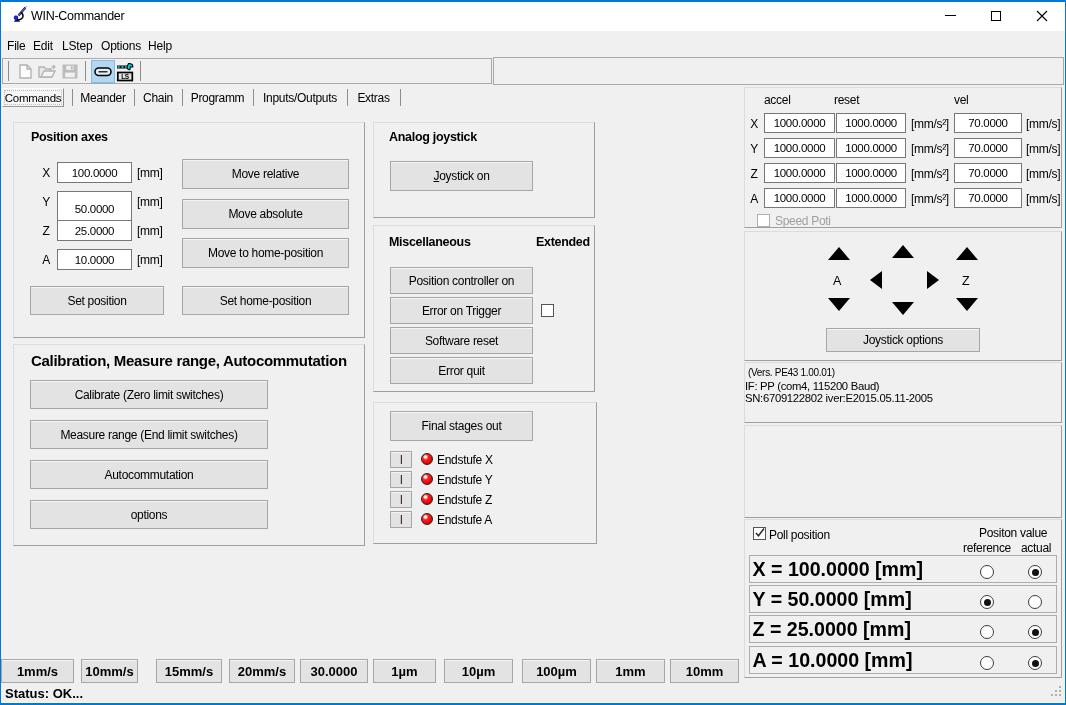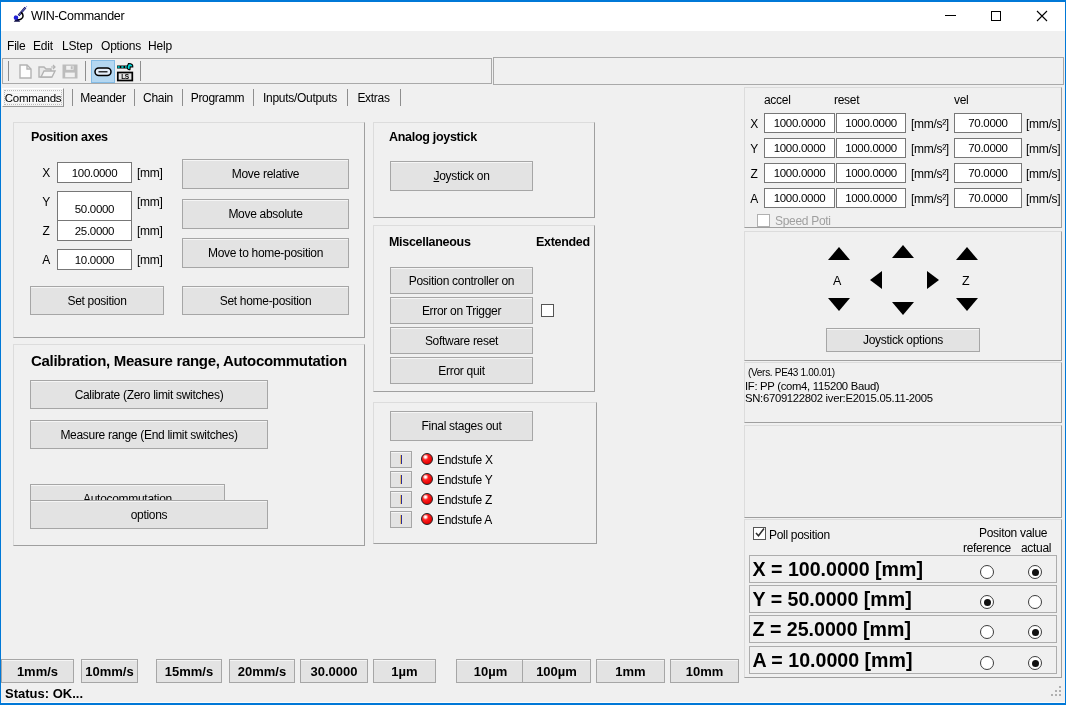--- a/index.html
+++ b/index.html
@@ -117,21 +117,21 @@
 <div class="btn" style="left:182px;top:159px;width:167px;height:30px">Move relative</div>
 <div class="btn" style="left:182px;top:199px;width:167px;height:30px">Move absolute</div>
 <div class="btn" style="left:182px;top:238px;width:167px;height:30px">Move to home-position</div>
 <div class="btn" style="left:30px;top:286px;width:134px;height:29px">Set position</div>
 <div class="btn" style="left:182px;top:286px;width:167px;height:29px">Set home-position</div>
 
 <div class="grp" style="left:13px;top:344px;width:352px;height:202px"></div>
 <div class="a b" style="left:31px;top:352px;font-size:15px">Calibration, Measure range, Autocommutation</div>
 <div class="btn" style="left:30px;top:380px;width:238px;height:29px">Calibrate (Zero limit switches)</div>
 <div class="btn" style="left:30px;top:420px;width:238px;height:29px">Measure range (End limit switches)</div>
-<div class="btn" style="left:30px;top:484px;width:195px;height:29px">Autocommutation</div>
+<div class="btn" style="left:30px;top:460px;width:238px;height:29px">Autocommutation</div>
 <div class="btn" style="left:30px;top:500px;width:238px;height:29px">options</div>
 
 <div class="grp" style="left:373px;top:122px;width:222px;height:96px"></div>
 <div class="a b" style="left:389px;top:130px;font-size:12.5px">Analog joystick</div>
 <div class="btn" style="left:390px;top:161px;width:143px;height:30px">
     <span><span style="text-decoration:underline">J</span>oystick on</span>
   </div>
 
 <div class="grp" style="left:373px;top:225px;width:222px;height:167px"></div>
 <div class="a b" style="left:389px;top:235px;font-size:12.5px">Miscellaneous</div>
@@ -237,21 +237,21 @@
 <div class="radio sel" style="left:1028px;top:625px"></div>
 <div class="radio" style="left:980px;top:656px"></div>
 <div class="radio sel" style="left:1028px;top:656px"></div>
 
 <div class="btn b sp" style="left:1px;top:659px;width:73px;height:24px">1mm/s</div>
 <div class="btn b sp" style="left:81px;top:659px;width:57px;height:24px">10mm/s</div>
 <div class="btn b sp" style="left:156px;top:659px;width:66px;height:24px">15mm/s</div>
 <div class="btn b sp" style="left:229px;top:659px;width:66px;height:24px">20mm/s</div>
 <div class="btn b sp" style="left:300px;top:659px;width:68px;height:24px">30.0000</div>
 <div class="btn b sp" style="left:373px;top:659px;width:63px;height:24px">1µm</div>
-<div class="btn b sp" style="left:456px;top:659px;width:69px;height:24px">10µm</div>
+<div class="btn b sp" style="left:444px;top:659px;width:69px;height:24px">10µm</div>
 <div class="btn b sp" style="left:522px;top:659px;width:69px;height:24px">100µm</div>
 <div class="btn b sp" style="left:596px;top:659px;width:69px;height:24px">1mm</div>
 <div class="btn b sp" style="left:670px;top:659px;width:69px;height:24px">10mm</div>
 
 <div class="a b" style="left:5px;top:686px;font-size:13px;letter-spacing:0">Status: OK...</div>
 <svg class="a" style="left:1051px;top:686px" width="11" height="11" viewBox="0 0 11 11">
   <g fill="#b0b0b0">
       <rect x="8" y="0" width="2" height="2"></rect>
       <rect x="8" y="4" width="2" height="2"></rect>
       <rect x="8" y="8" width="2" height="2"></rect>

